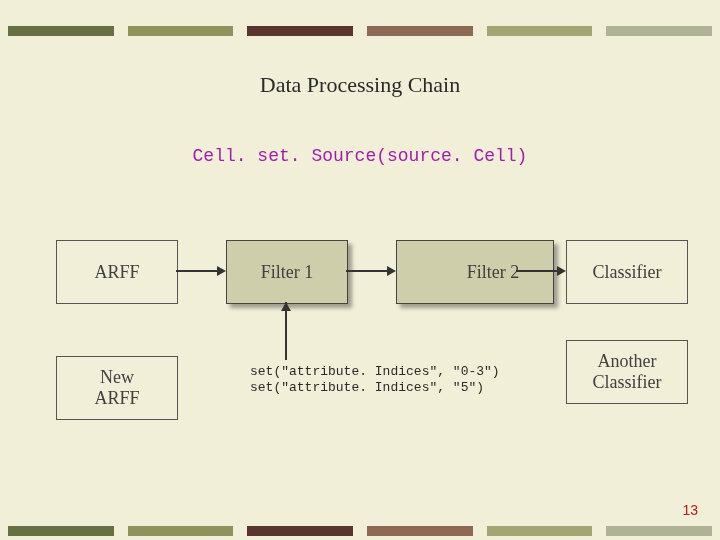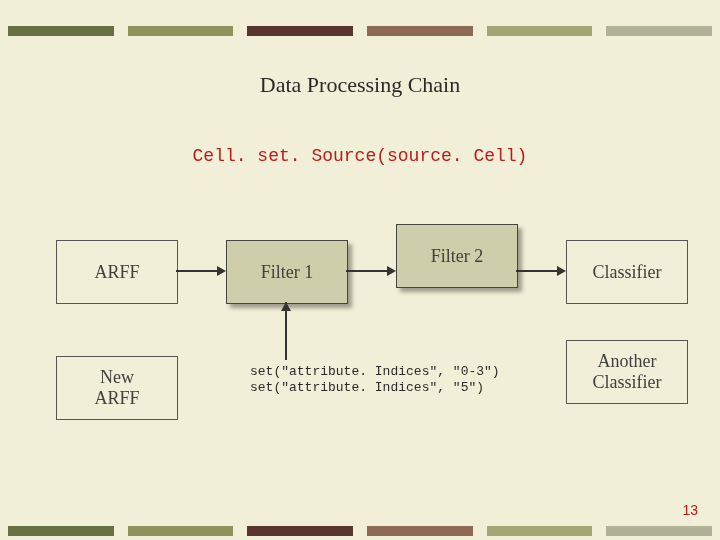--- a/index.html
+++ b/index.html
@@ -41,21 +41,21 @@
     font-size: 22px;
     color: #2a2a2a;
   }
   .subtitle {
     position: absolute;
     top: 146px;
     left: 0; right: 0;
     text-align: center;
     font-family: "Courier New", Courier, monospace;
     font-size: 18px;
-    color: #b91c1c;
+    color: #a21caf;
   }
 
   .box {
     position: absolute;
     display: flex;
     align-items: center;
     justify-content: center;
     text-align: center;
     font-size: 18px;
     color: #404040;
@@ -130,21 +130,21 @@
   <div class="stripe c4"></div>
     <div class="stripe c5"></div>
     <div class="stripe c6"></div>
 </div>
 
 <div class="title">Data Processing Chain</div>
 <div class="subtitle">Cell. set. Source(source. Cell)</div>
 
 <div class="box plain-box" style="left:56px; top:240px; width:120px; height:62px;">ARFF</div>
 <div class="box shadow-box" style="left:226px; top:240px; width:120px; height:62px;text-align:right;">Filter 1</div>
-<div class="box shadow-box" style="left:396px; top:224px; width:120px; height:62px;">Filter 2</div>
+<div class="box shadow-box" style="left:396px; top:240px; width:120px; height:62px;padding-left:36px;">Filter 2</div>
 <div class="box plain-box" style="left:566px; top:240px; width:120px; height:62px;">Classifier</div>
 
 <div class="box plain-box" style="left:56px; top:356px; width:120px; height:62px; white-space:pre-line;">New
 ARFF</div>
 <div class="box plain-box" style="left:566px; top:340px; width:120px; height:62px; white-space:pre-line;">Another
 Classifier</div>
 
 <div class="hconn" style="left:176px; top:270px; width:42px;"></div>
 <div class="arrow-right" style="left:217px; top:266px;"></div>
 

